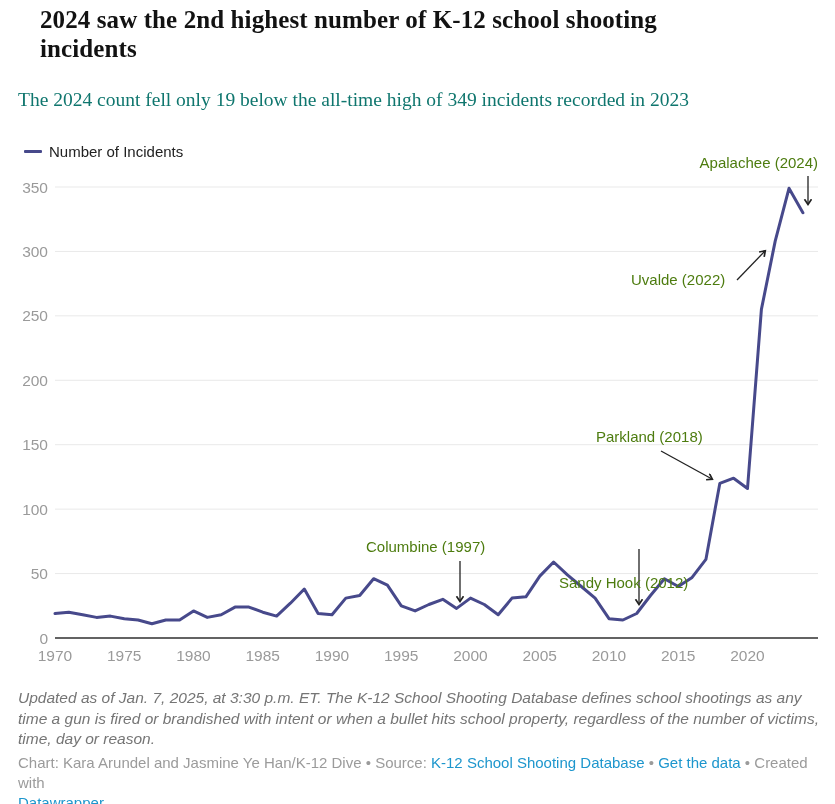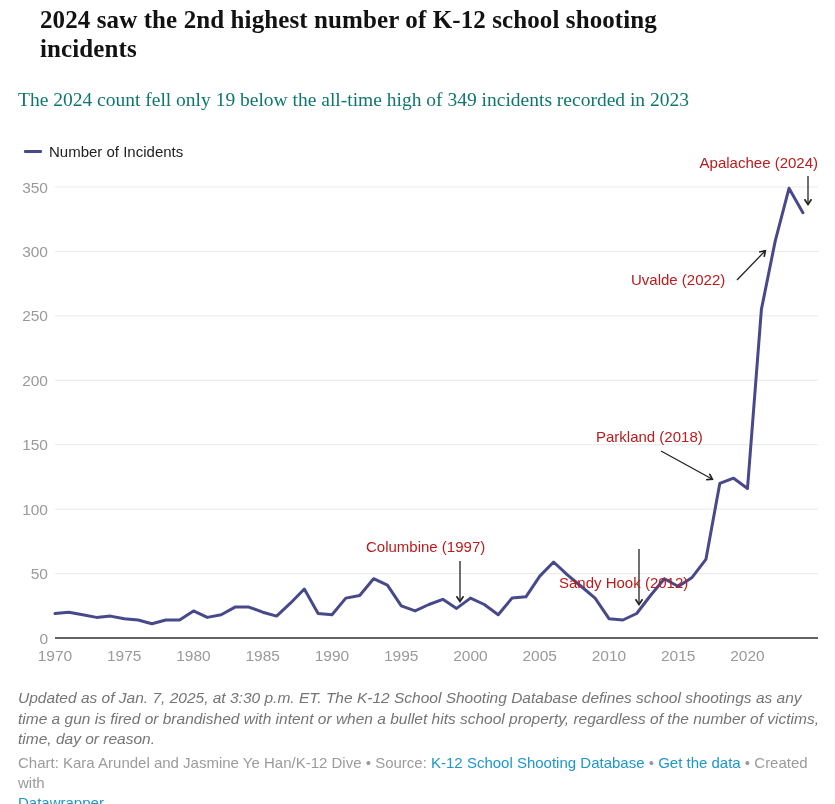--- a/index.html
+++ b/index.html
@@ -7,21 +7,21 @@
         font-family:"Liberation Sans",sans-serif;}
   .title{position:absolute;left:18px;top:5px;width:720px;
          font-family:"Liberation Serif",serif;font-weight:700;font-size:25px;
          line-height:29px;color:#121212;letter-spacing:.1px;margin-left:22px;}
   .subtitle{position:absolute;left:18px;top:89px;width:800px;
             font-family:"Liberation Serif",serif;font-size:19.5px;color:#0f766e;}
   .legend{position:absolute;left:24px;top:143px;display:flex;align-items:center;gap:7px;}
   .legend .swatch{width:18px;height:3px;background:#47498b;border-radius:1px;}
   .legend .lab{font-size:15px;color:#222222;}
   svg.chart{position:absolute;left:0;top:0;}
-  .ann{position:absolute;font-size:15px;color:#b91c1c;white-space:nowrap;}
+  .ann{position:absolute;font-size:15px;color:#4d7c0f;white-space:nowrap;}
   .ann-apalachee{right:17px;top:154px;}
   .ann-uvalde{left:631px;top:271px;text-align:right;}
   .ann-parkland{left:596px;top:428px;}
   .ann-sandyhook{left:559px;top:526px;margin-top:48px;}
   .ann-columbine{left:366px;top:538px;}
   .footnote{position:absolute;left:18px;top:688px;width:804px;
             font-size:15.5px;font-style:italic;color:#757575;line-height:20.5px;}
   .credits{position:absolute;left:18px;top:753px;width:792px;
            font-size:15px;color:#9b9b9b;line-height:20px;}
   .credits a{color:#1d96cd;text-decoration:none;cursor:pointer;}

